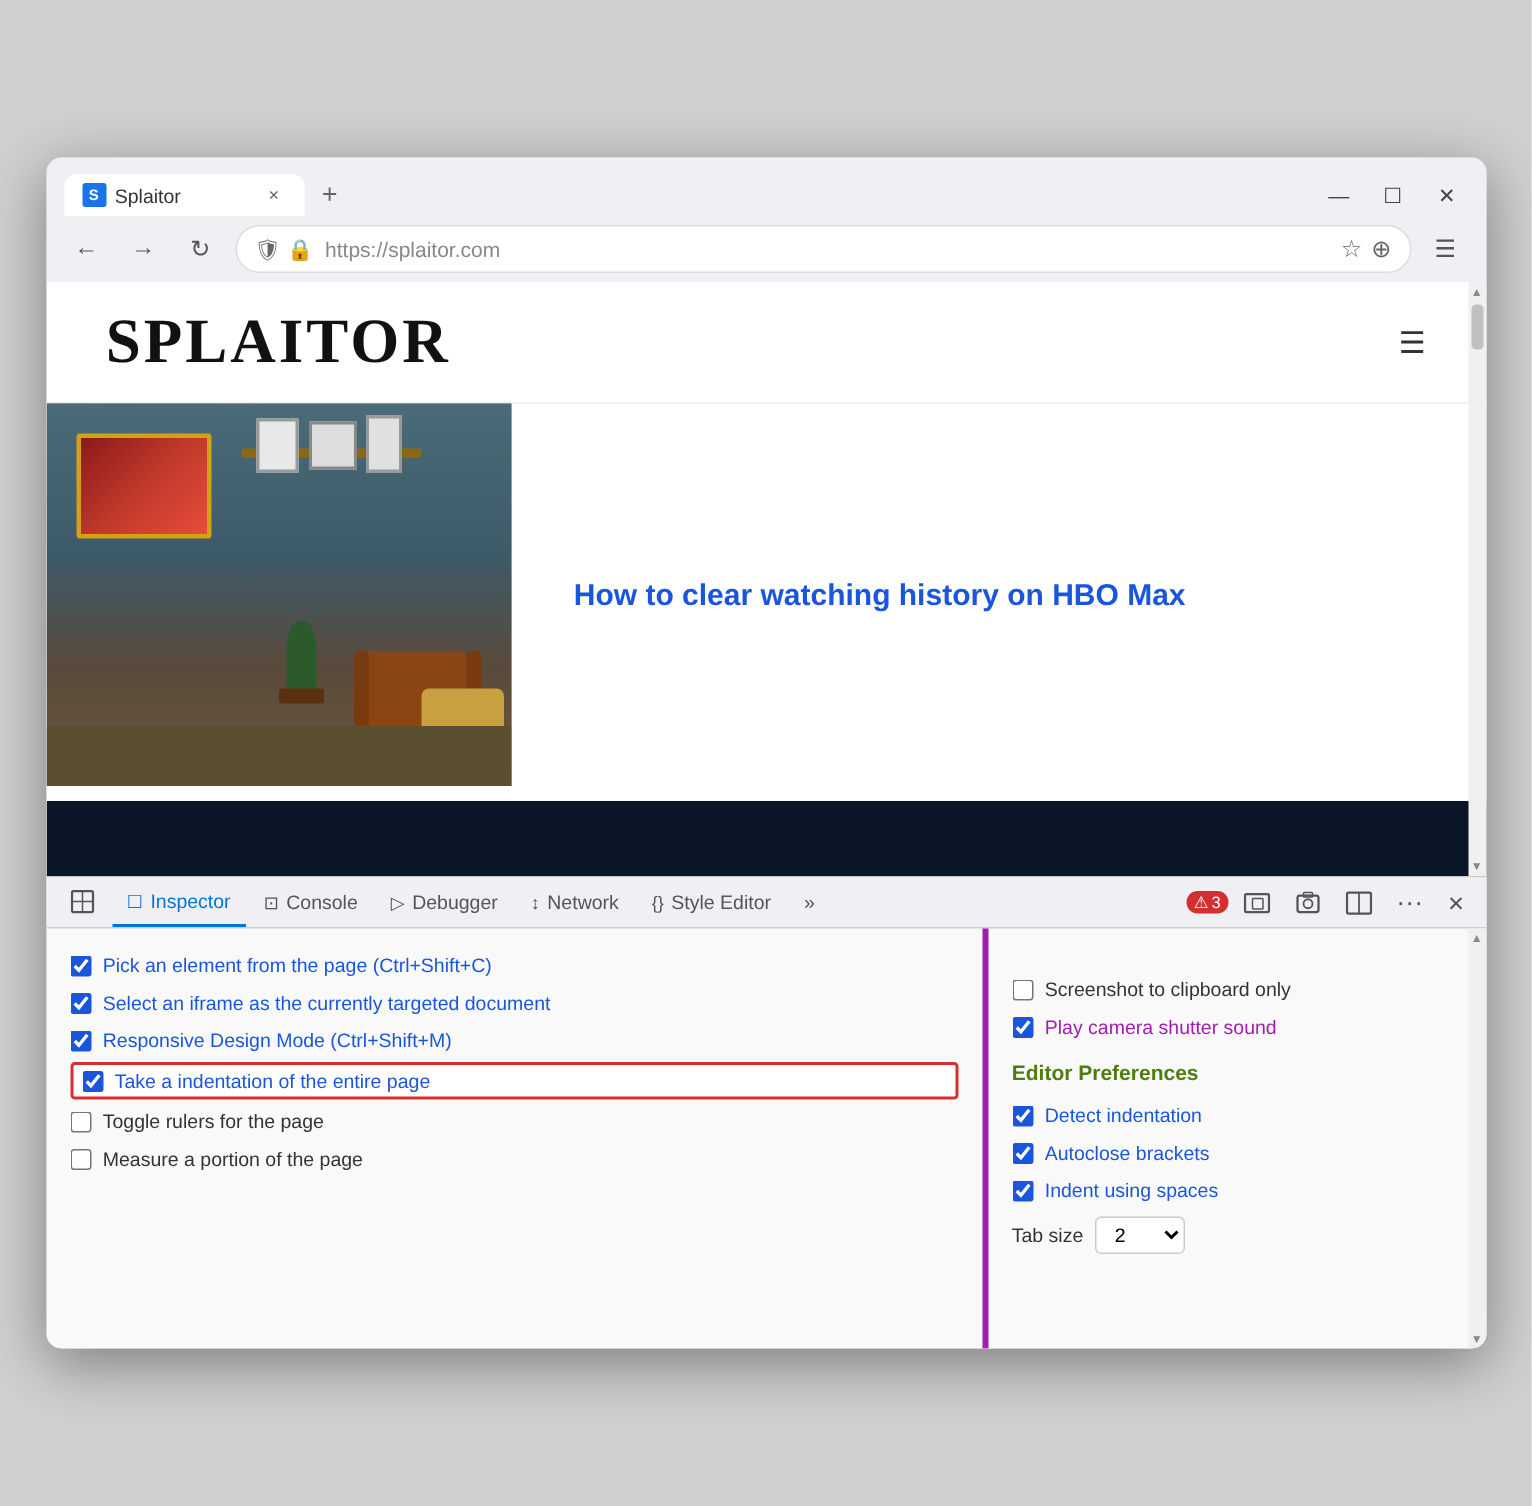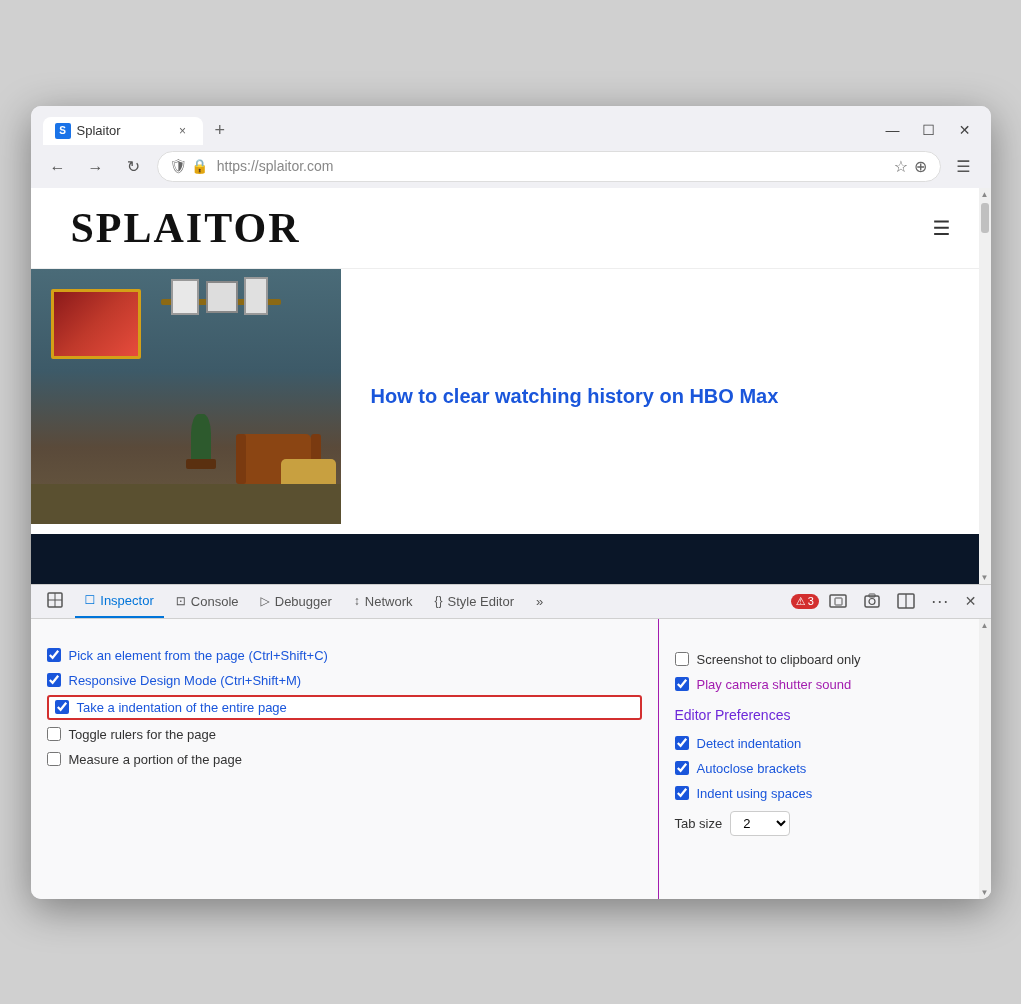--- a/index.html
+++ b/index.html
@@ -168,21 +168,21 @@
       color: #111;
       font-family: Georgia, serif;
     }
     .hamburger {
       font-size: 20px;
       color: #333;
       cursor: pointer;
     }
     .page-content {
       display: flex;
-      gap: 0;
+      gap: 12px;
       padding: 0;
     }
     .article-image {
       width: 310px;
       height: 255px;
       background: linear-gradient(135deg, #2d4a5e 0%, #3d6b7a 30%, #4a7a6a 60%, #8b4513 80%);
       flex-shrink: 0;
       position: relative;
       overflow: hidden;
     }
@@ -270,23 +270,23 @@
       align-items: center;
       gap: 2px;
     }
     
     .devtools-content {
       display: flex;
       height: 280px;
     }
     .devtools-left {
       flex: 1;
-      padding: 24px 16px;
+      padding: 12px 16px;
       overflow-y: auto;
-      border-right: 1px solid #a21caf;
+      border-right: 4px solid #a21caf;
     }
     .devtools-right {
       width: 320px;
       padding: 28px 16px;
       overflow-y: auto;
     }
     .checkbox-item {
       display: flex;
       align-items: center;
       gap: 8px;
@@ -302,22 +302,22 @@
     .checkbox-item label { cursor: pointer; }
     .highlighted-item {
       border: 2px solid #d32f2f;
       border-radius: 3px;
       padding: 3px 6px;
       background: #fff;
       margin: 2px 0;
     }
     .section-title {
       font-size: 14px;
-      font-weight: 400;
-      color: #6d28d9;
+      font-weight: 700;
+      color: #4d7c0f;
       margin-bottom: 8px;
       margin-top: 4px;
     }
     .tab-size-row {
       display: flex;
       align-items: center;
       gap: 8px;
       padding: 5px 0;
       font-size: 13px;
       color: #333;
@@ -489,20 +489,24 @@
 
     <div class="devtools-content">
 
       <div class="devtools-left">
 
         <div class="checkbox-item">
           <input type="checkbox" id="cb-pick" checked="" style="">
           <label for="cb-pick" style="font-size:13px;color:#1a56db;cursor:pointer;">Pick an element from the page (Ctrl+Shift+C)</label>
         </div>
         <div class="checkbox-item">
+          <input type="checkbox" id="cb-iframe" checked="" style="">
+          <label for="cb-iframe" style="font-size:13px;color:#1a56db;cursor:pointer;">Select an iframe as the currently targeted document</label>
+        </div>
+        <div class="checkbox-item">
           <input type="checkbox" id="cb-responsive" checked="" style="">
           <label for="cb-responsive" style="font-size:13px;color:#1a56db;cursor:pointer;">Responsive Design Mode (Ctrl+Shift+M)</label>
         </div>
 
         <div class="checkbox-item highlighted-item">
           <input type="checkbox" id="cb-screenshot" checked="" style="">
           <label for="cb-screenshot" style="font-size:13px;color:#1a56db;cursor:pointer;">Take a indentation of the entire page</label>
         </div>
 
         <div class="checkbox-item">

